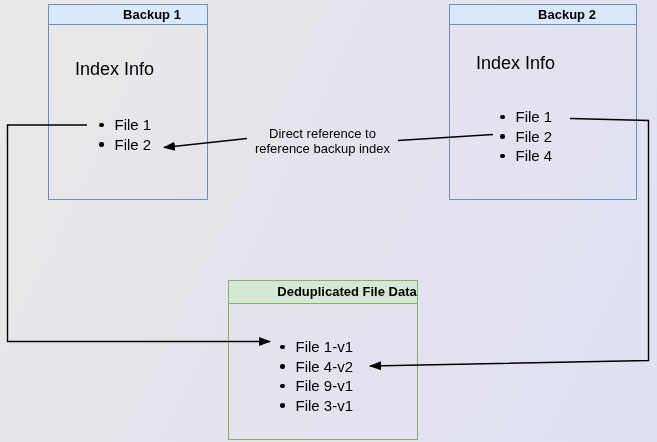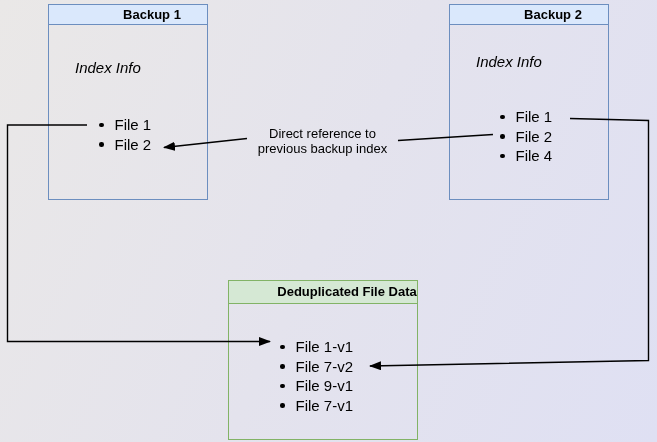--- a/index.html
+++ b/index.html
@@ -21,24 +21,24 @@
   .box.green { border-color: var(--green-border, #82b366); }
   .titlebar {
     font-weight:bold; font-size:13px; text-align:center;
     border-bottom:1px solid;
     white-space:nowrap; overflow:hidden;padding-left:48px;
   }
   .blue  .titlebar { background: var(--blue-fill,  #dae8fc); border-color: var(--blue-border,  #6c8ebf); height:19px; line-height:19px; }
   .green .titlebar { background: var(--green-fill, #d5e8d4); border-color: var(--green-border, #82b366); height:22px; line-height:22px; }
 
   #backup1 { left:48px;  top:4px;   width:160px; height:196px; }
-  #backup2 { left:449px; top:4px;   width:160px; height:196px; }
+  #backup2 { left:449px; top:4px;   width:188px; height:196px; }
   #dedup   { left:228px; top:280px; width:190px; height:160px; }
 
-  .subtitle { position:absolute; font-size:15px; white-space:nowrap;font-style:italic; }
+  .subtitle { position:absolute; font-size:18px; white-space:nowrap; }
   #backup1 .subtitle { left:26px; top:54px; }
   #backup2 .subtitle { left:26px; top:48px; }
 
   .filelist { position:absolute; }
   #backup1 .filelist { left:50px; top:110px; }
   #backup2 .filelist { left:50px; top:102px; }
   #dedup   .filelist { left:51px; top:56px;text-align:right; }
 
   .row { display:flex; align-items:center; height:19.5px; }
   .dot { width:4.5px; height:4.5px; border-radius:50%; background:#000; margin-right:11px; flex:none; }
@@ -93,36 +93,36 @@
 
   <div class="box green" id="dedup">
     <div class="titlebar">Deduplicated File Data</div>
     <div class="filelist">
       <div class="row">
         <span class="dot"></span>
         <span class="item-label">File 1-v1</span>
       </div>
       <div class="row">
         <span class="dot"></span>
-        <span class="item-label">File 7-v2</span>
+        <span class="item-label">File 4-v2</span>
       </div>
       <div class="row">
         <span class="dot"></span>
         <span class="item-label">File 9-v1</span>
       </div>
       <div class="row">
         <span class="dot"></span>
-        <span class="item-label">File 7-v1</span>
+        <span class="item-label">File 3-v1</span>
       </div>
     </div>
   </div>
 
   <div class="annotation">
     <div>Direct reference to</div>
-    <div>previous backup index</div>
+    <div>reference backup index</div>
   </div>
 
   <svg class="connectors" width="657" height="442" viewBox="0 0 657 442">
     <defs>
       <marker id="arrowhead" markerUnits="userSpaceOnUse" markerWidth="13" markerHeight="10" refX="11" refY="4.5" orient="auto">
         <path d="M0,0 L12,4.5 L0,9 Z" fill="#000"></path>
       </marker>
     </defs>
 
     <path class="conn" marker-end="url(#arrowhead)" d="M 87 125 L 7.5 125 L 7.5 341.5 L 270 341.5"></path>

